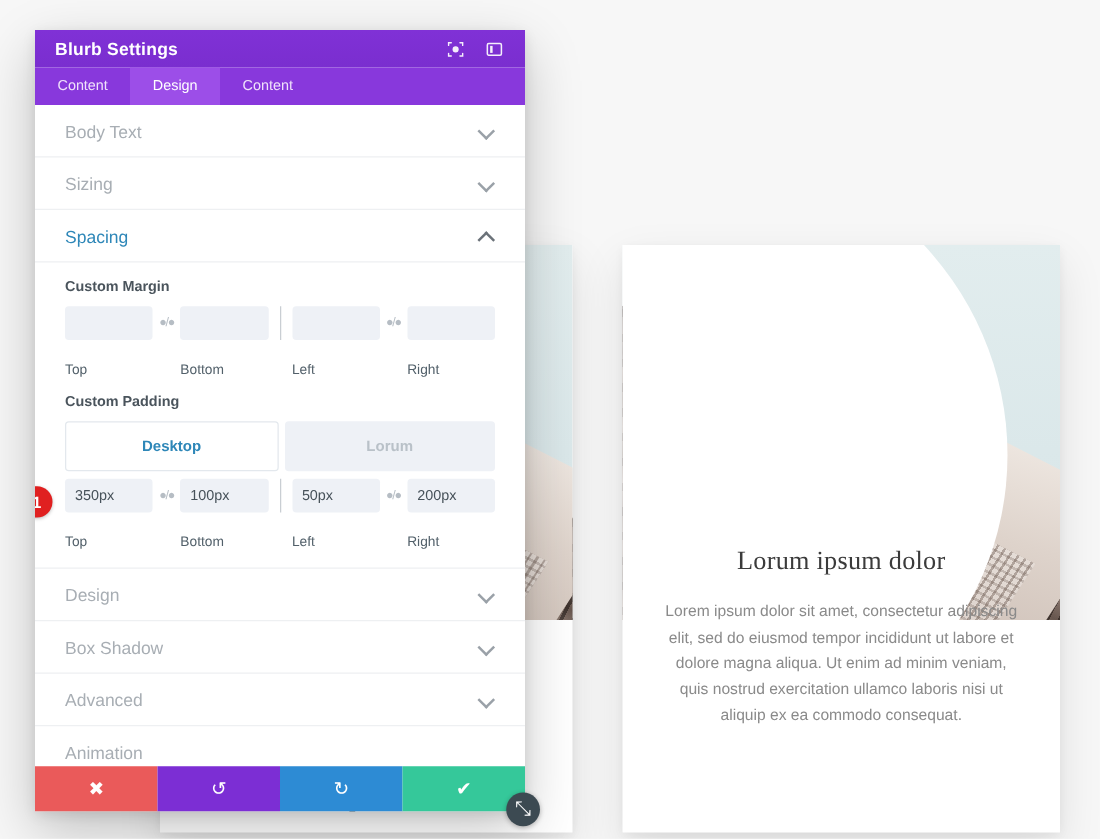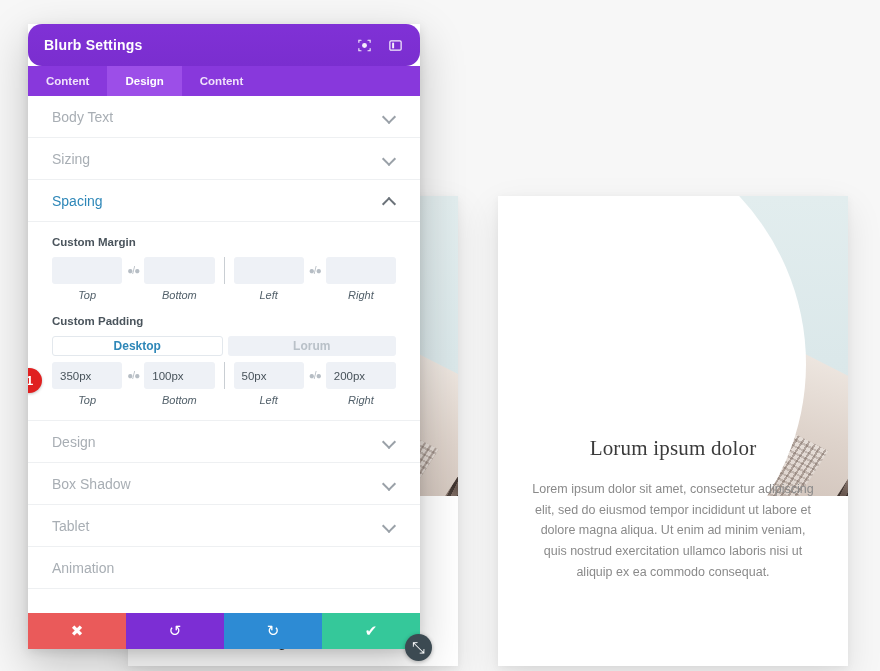--- a/index.html
+++ b/index.html
@@ -169,26 +169,25 @@
     background: #ffffff;
     box-shadow: 0 16px 42px rgba(0,0,0,0.22), 0 3px 10px rgba(0,0,0,0.10);
     z-index: 50;
     display: flex;
     flex-direction: column;
   }
 
   .modal-header {
     background: #7f2fd4;
     background: linear-gradient(180deg, #8031d6 0%, #7a2ecf 100%);
-    height: 42px;
+    height: 30px;
     display: flex;
     align-items: center;
     padding: 0 16px;
     flex: 0 0 auto;
-    border-radius: 14px;
   }
 
   .modal-title {
     color: #ffffff;
     font-size: 14px;
     font-weight: bold;
     letter-spacing: 0.2px;
     flex: 1;
   }
 
@@ -208,21 +207,21 @@
     flex: 0 0 auto;
   }
 
   .tab {
     padding: 0 18px;
     height: 100%;
     display: flex;
     align-items: center;
     color: #f0e2fb;
     font-size: 11.5px;
-    font-weight: bold;
+    font-weight: normal;
     cursor: pointer;
   }
   .tab.active {
     background: #9c4ee8;
     color: #ffffff;
   }
 
   .modal-scroll {
     flex: 1 1 auto;
     overflow: hidden;
@@ -311,25 +310,23 @@
     width: 100%;
     font-size: 11.5px;
     color: #47525a;
     padding: 0 8px;
     font-family: "Liberation Sans", sans-serif;
     outline: none;
   }
   .qinput::placeholder { color: #b9c0c7; }
 
   .qcaption {
-    text-align: center;
     font-size: 11px;
     color: #52606a;
-    margin-top: 5px;
-    font-style: italic;
+    margin-top: 18px;
   }
 
   .link-icon {
     width: 22px;
     flex: 0 0 22px;
     height: 27px;
     display: flex;
     align-items: center;
     justify-content: center;
     color: #b6bdc4;
@@ -339,21 +336,21 @@
   }
 
   
   .device-tabs {
     display: flex;
     gap: 5px;
     margin-bottom: 6px;
   }
   .dev-tab {
     flex: 1 1 0;
-    height: 20px;
+    height: 40px;
     border-radius: 3px;
     background: #eef1f6;
     color: #b9c1c8;
     display: flex;
     align-items: center;
     justify-content: center;
     font-size: 12px;
     font-weight: bold;
     cursor: pointer;
   }
@@ -567,21 +564,21 @@
 
     <div class="acc-row">
       <span class="acc-label">Design</span>
       <span class="chev"></span>
     </div>
     <div class="acc-row">
       <span class="acc-label">Box Shadow</span>
       <span class="chev"></span>
     </div>
     <div class="acc-row">
-      <span class="acc-label">Tablet</span>
+      <span class="acc-label">Advanced</span>
       <span class="chev"></span>
     </div>
     <div class="acc-row">
       <span class="acc-label">Animation</span>
 
     </div>
 
   </div>
 
   <div class="modal-footer">

